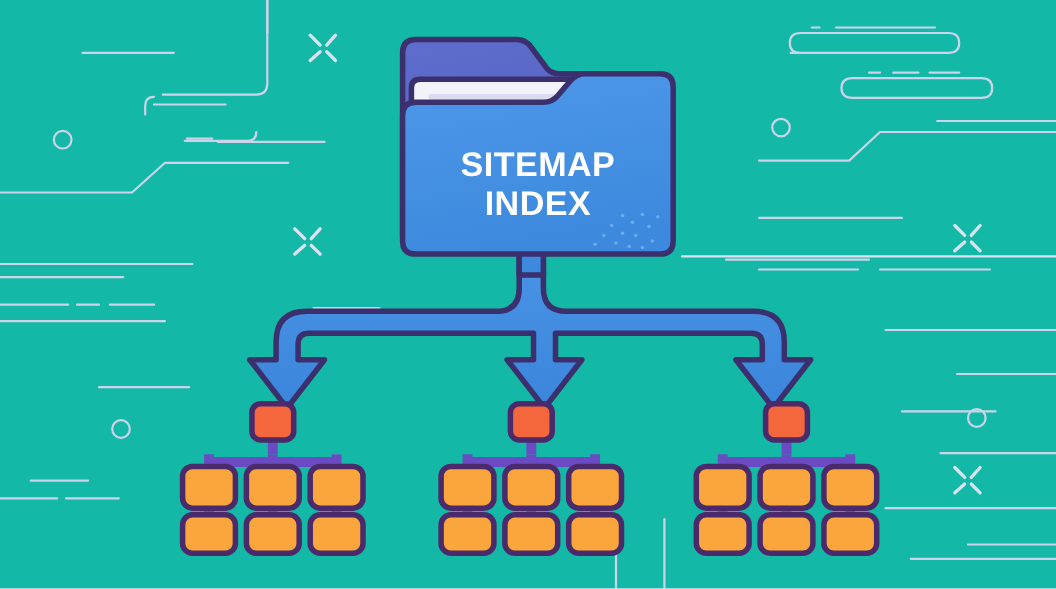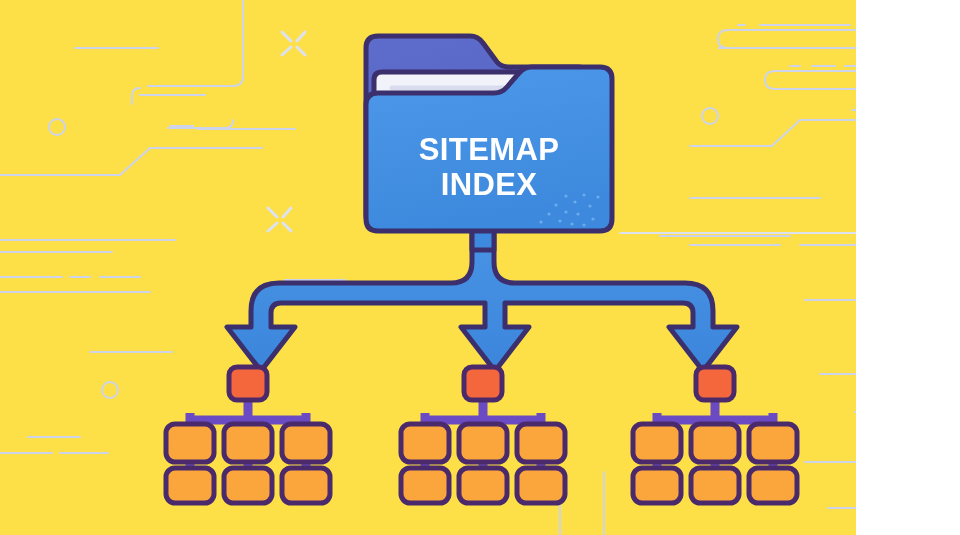--- a/index.html
+++ b/index.html
@@ -6,24 +6,24 @@
   html, body {
     margin: 0;
     padding: 0;
     background: #ffffff;
   }
   body {
     font-family: "Liberation Sans", sans-serif;
   }
   #stage {
     position: relative;
-    width: 856px;
+    width: 960px;
     height: 535px;
     overflow: hidden;
-    background: #fde047;
+    background: #14b8a6;
   }
   #stage svg.layer {
     position: absolute;
     left: 0;
     top: 0;
     width: 960px;
     height: 535px;
     display: block;
   }
   #bg-layer { z-index: 1; }

